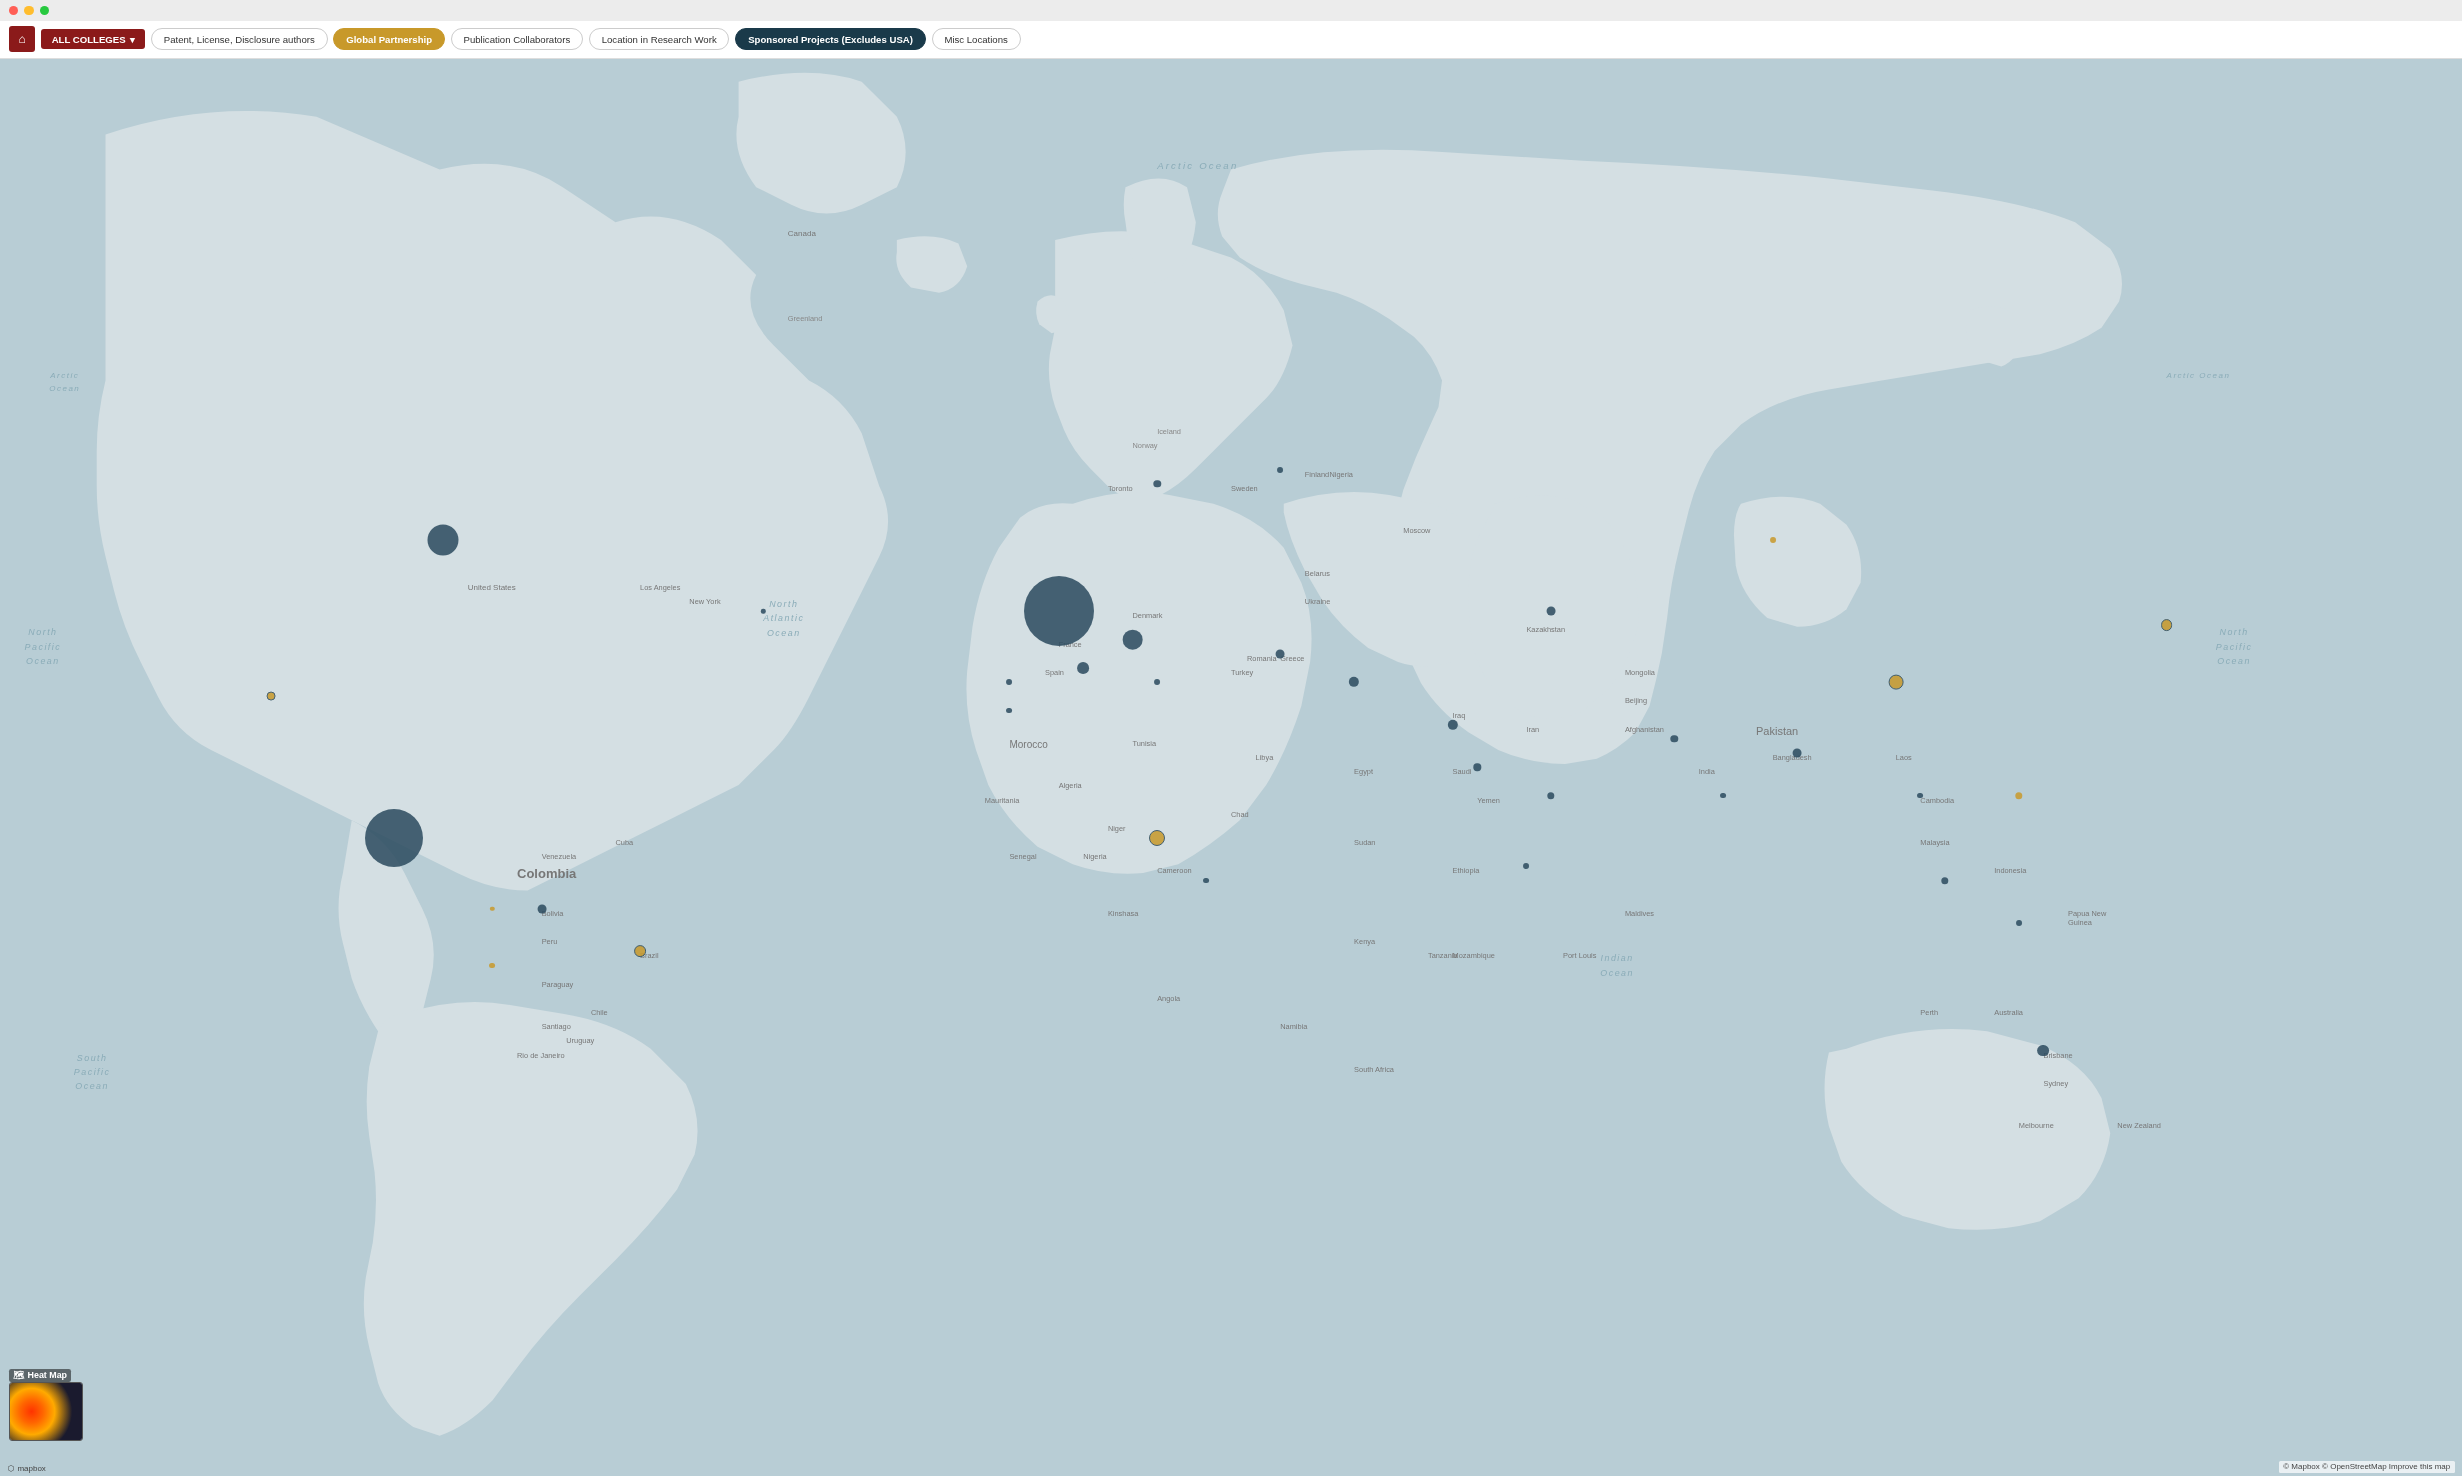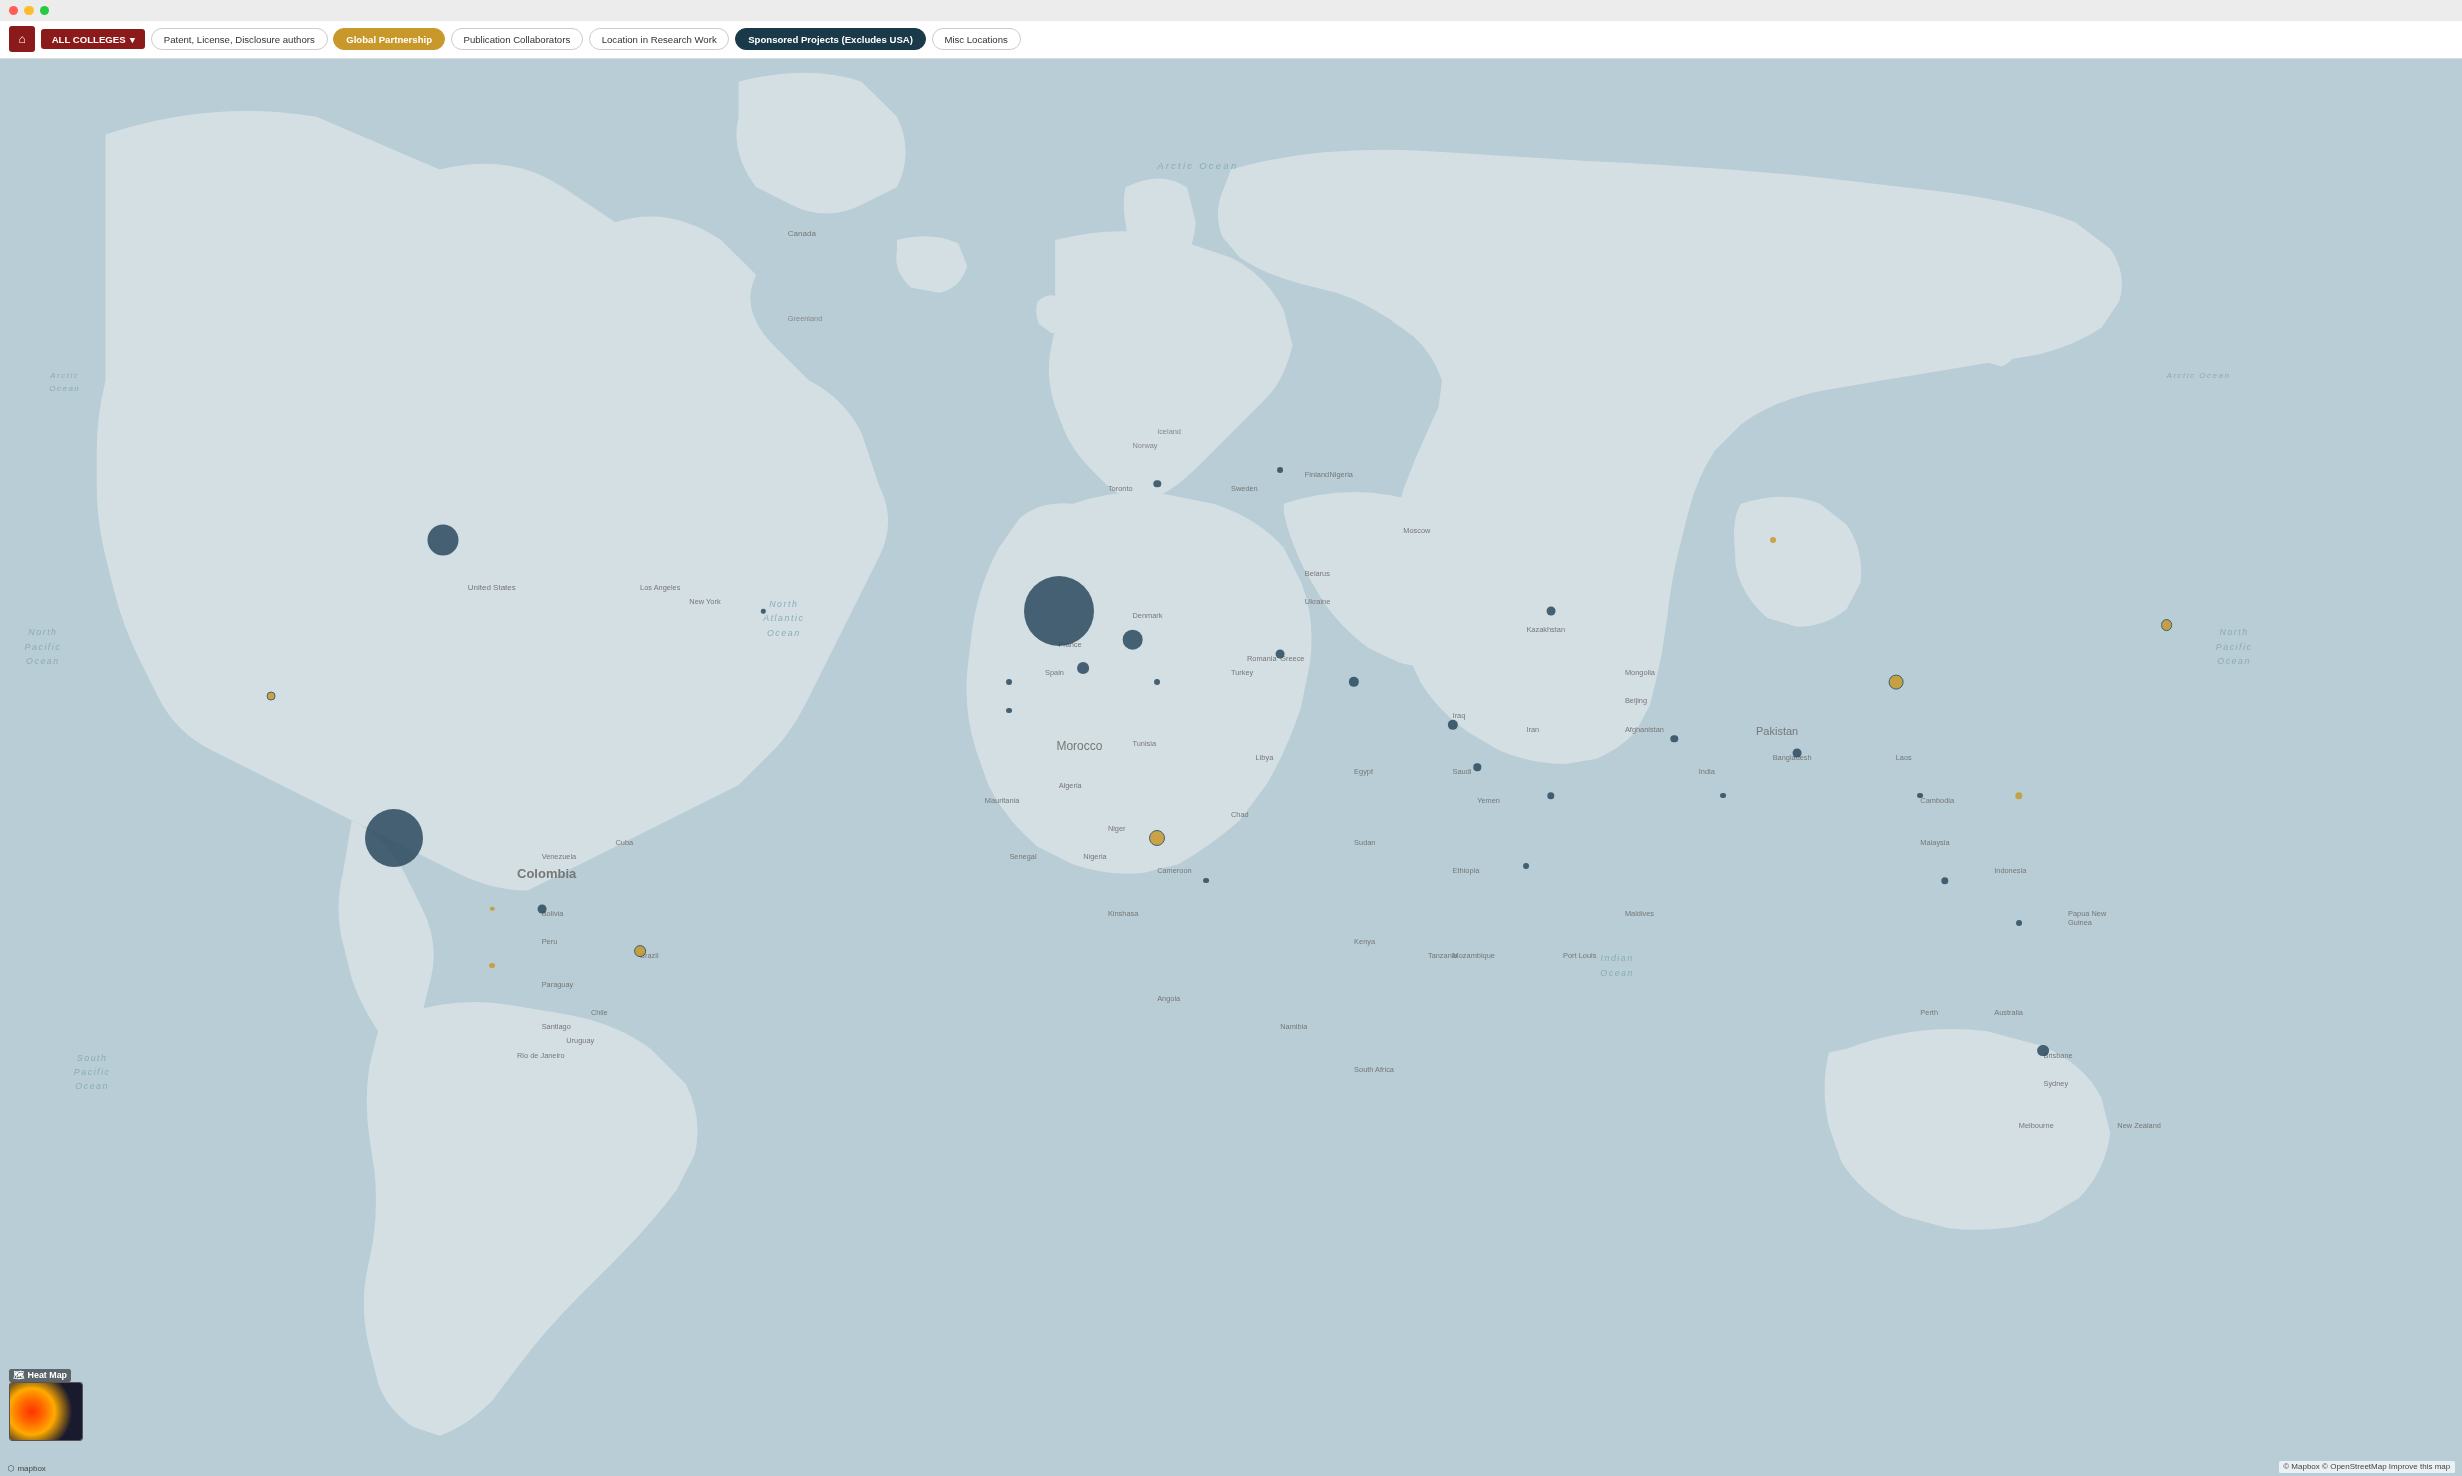--- a/index.html
+++ b/index.html
@@ -277,21 +277,21 @@
   <div style="position:absolute;top:47%;left:66%;font-size:7.4px;color:#777;pointer-events:none;">Afghanistan</div>
   <div style="position:absolute;top:47%;left:71%;font-size:11px;color:#777;pointer-events:none;padding-left:8px;">Pakistan</div>
   <div style="position:absolute;top:49%;left:72%;font-size:7.4px;color:#777;pointer-events:none;">Bangladesh</div>
   <div style="position:absolute;top:50%;left:69%;font-size:7.4px;color:#777;pointer-events:none;">India</div>
   <div style="position:absolute;top:49%;left:77%;font-size:7.4px;color:#777;pointer-events:none;">Laos</div>
   <div style="position:absolute;top:52%;left:78%;font-size:7.4px;color:#777;pointer-events:none;">Cambodia</div>
   <div style="position:absolute;top:55%;left:78%;font-size:7.4px;color:#777;pointer-events:none;">Malaysia</div>
   <div style="position:absolute;top:57%;left:81%;font-size:7.4px;color:#777;pointer-events:none;">Indonesia</div>
   <div style="position:absolute;top:60%;left:84%;font-size:7.4px;color:#777;pointer-events:none;">Papua New<br>Guinea</div>
   <div style="position:absolute;top:48%;left:46%;font-size:7.4px;color:#777;pointer-events:none;text-align:right;">Tunisia</div>
-  <div style="position:absolute;top:48%;left:41%;font-size:12px;color:#777;pointer-events:none;margin-left:47px;">Morocco</div>
+  <div style="position:absolute;top:48%;left:41%;font-size:10px;color:#777;pointer-events:none;">Morocco</div>
   <div style="position:absolute;top:51%;left:43%;font-size:7.4px;color:#777;pointer-events:none;">Algeria</div>
   <div style="position:absolute;top:49%;left:51%;font-size:7.4px;color:#777;pointer-events:none;">Libya</div>
   <div style="position:absolute;top:50%;left:55%;font-size:7.4px;color:#777;pointer-events:none;">Egypt</div>
   <div style="position:absolute;top:50%;left:59%;font-size:7.4px;color:#777;pointer-events:none;">Saudi</div>
   <div style="position:absolute;top:52%;left:60%;font-size:7.4px;color:#777;pointer-events:none;">Yemen</div>
   <div style="position:absolute;top:54%;left:45%;font-size:7.4px;color:#777;pointer-events:none;">Niger</div>
   <div style="position:absolute;top:53%;left:50%;font-size:7.4px;color:#777;pointer-events:none;">Chad</div>
   <div style="position:absolute;top:55%;left:55%;font-size:7.4px;color:#777;pointer-events:none;">Sudan</div>
   <div style="position:absolute;top:57%;left:59%;font-size:7.4px;color:#777;pointer-events:none;">Ethiopia</div>
   <div style="position:absolute;top:52%;left:40%;font-size:7.4px;color:#777;pointer-events:none;">Mauritania</div>

